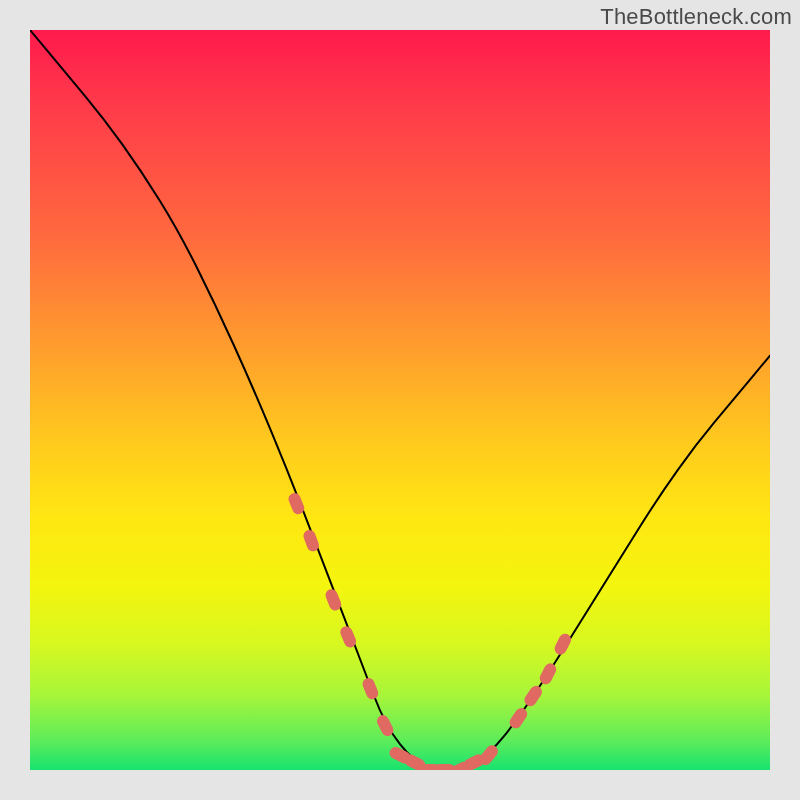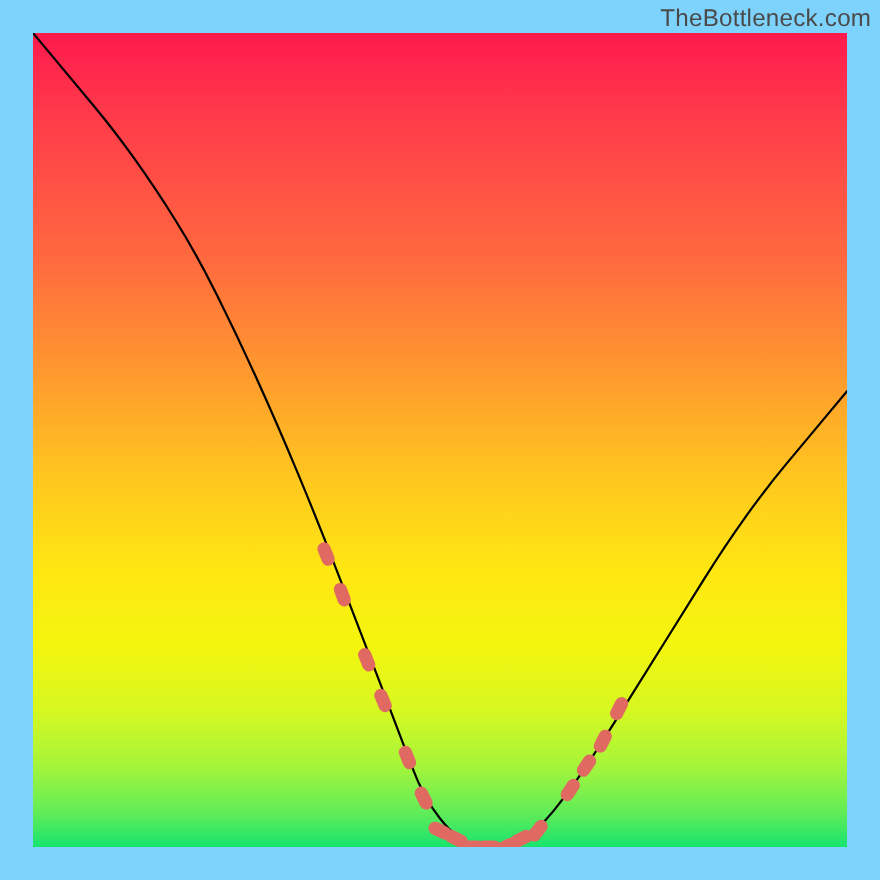--- a/index.html
+++ b/index.html
@@ -10,21 +10,21 @@
     overflow: hidden;
     background: #000;
     font-family: Arial, Helvetica, sans-serif;
   }
   .frame {
     position: absolute;
     left: 0;
     top: 0;
     width: 800px;
     height: 800px;
-    background: #7dd3fc;
+    background: #e5e5e5;
   }
   .plot {
     position: absolute;
     left: 30px;
     top: 30px;
     width: 740px;
     height: 740px;
     
     background: linear-gradient(
       to bottom,

